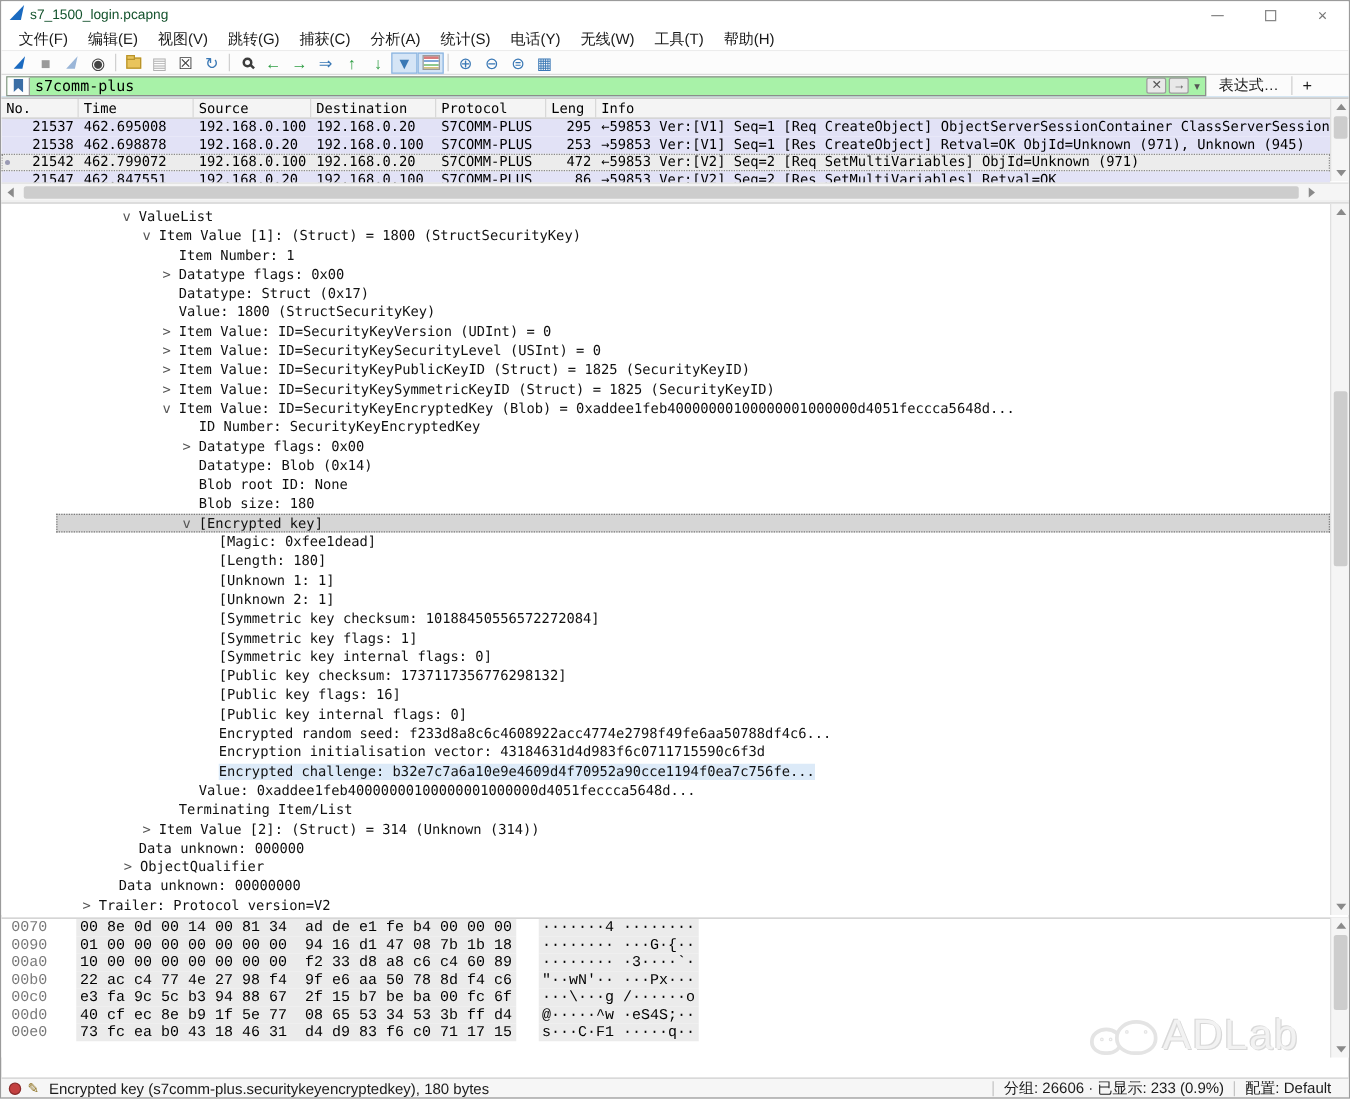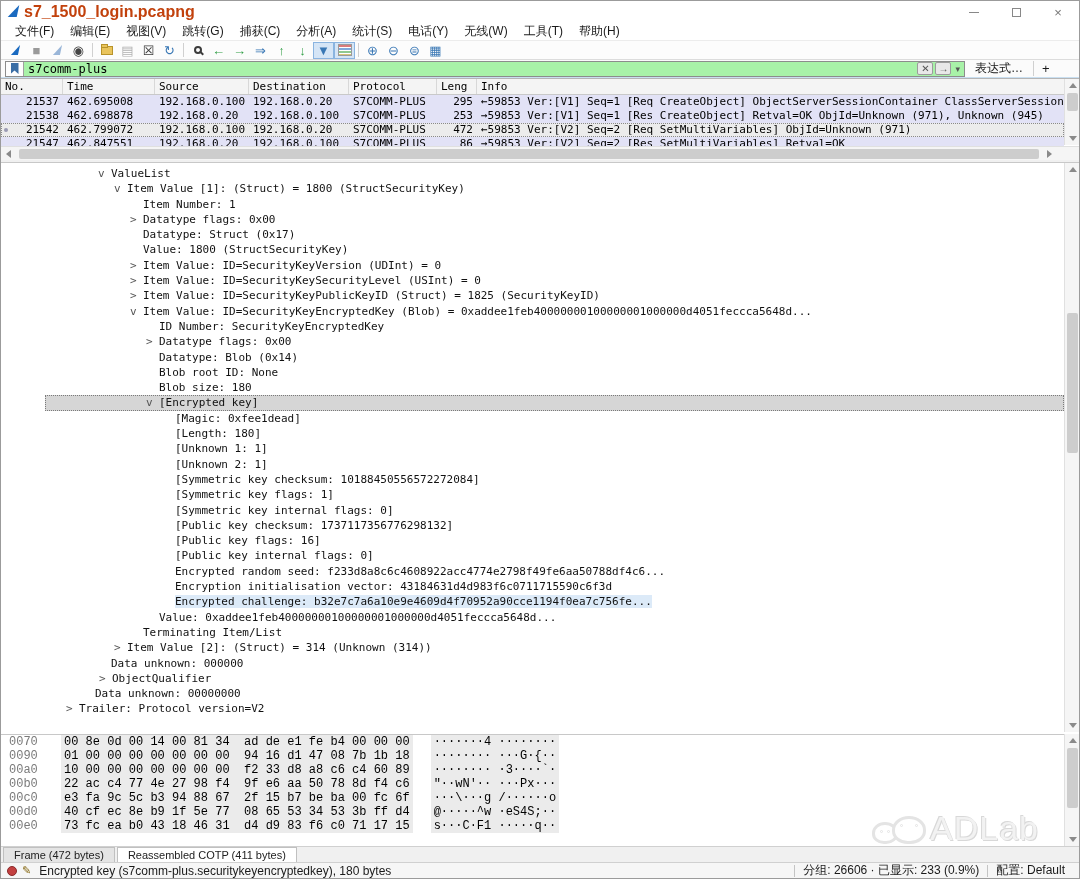--- a/index.html
+++ b/index.html
@@ -6,21 +6,21 @@
   html,body { background:#cfcfcf; }
   #window {
     position:relative; width:1080px; height:879px; background:#ffffff;
     font-family:"Liberation Sans", sans-serif; color:#111;
     border:1px solid #9b9b9b; overflow:hidden;
   }
   
   #titlebar { position:absolute; top:0; left:0; right:0; height:22px; background:#fff; display:flex; align-items:center; }
   #titlebar .fin-icon { margin:0 6px 0 8px; }
   .fin { display:inline-block; width:0; height:0; border-left:9px solid transparent; border-bottom:12px solid #1a6ac0; transform:skewX(-12deg); }
-  #title-text { font-size:16px; color:#c2410c;font-weight:bold; }
+  #title-text { font-size:11px; color:#14532d; }
   #win-controls { margin-left:auto; display:flex; height:100%; }
   .win-btn { width:42px; height:100%; display:flex; align-items:center; justify-content:center; color:#777; font-size:13px; }
   .win-btn .max-box { width:9px; height:9px; border:1px solid #888; }
   .win-btn .min-bar { width:10px; height:1px; background:#888; }
   
   #menubar { position:absolute; top:22px; left:0; right:0; height:18px; background:#fff; display:flex; align-items:center; padding-left:6px; border-bottom:1px solid #ececec; }
   .menu-item { font-size:12px; color:#1a1a1a; padding:0 8px; white-space:nowrap; }
   
   #toolbar { position:absolute; top:40px; left:0; right:0; height:19px; background:#fcfcfc; border-bottom:1px solid #dcdcdc; display:flex; align-items:center; padding-left:4px; }
   .tbtn { width:21px; height:17px; display:flex; align-items:center; justify-content:center; border:1px solid transparent; }
@@ -296,20 +296,21 @@
     <div id="details-lines">
         <div class="dline" style="padding-left: 53px;"><span class="arrow">v</span><span class="dtext">ValueList</span></div>
         <div class="dline" style="padding-left: 69px;"><span class="arrow">v</span><span class="dtext">Item Value [1]: (Struct) = 1800 (StructSecurityKey)</span></div>
         <div class="dline" style="padding-left: 85px;"><span class="arrow"></span><span class="dtext">Item Number: 1</span></div>
         <div class="dline" style="padding-left: 85px;"><span class="arrow">&gt;</span><span class="dtext">Datatype flags: 0x00</span></div>
         <div class="dline" style="padding-left: 85px;"><span class="arrow"></span><span class="dtext">Datatype: Struct (0x17)</span></div>
         <div class="dline" style="padding-left: 85px;"><span class="arrow"></span><span class="dtext">Value: 1800 (StructSecurityKey)</span></div>
         <div class="dline" style="padding-left: 85px;"><span class="arrow">&gt;</span><span class="dtext">Item Value: ID=SecurityKeyVersion (UDInt) = 0</span></div>
         <div class="dline" style="padding-left: 85px;"><span class="arrow">&gt;</span><span class="dtext">Item Value: ID=SecurityKeySecurityLevel (USInt) = 0</span></div>
         <div class="dline" style="padding-left: 85px;"><span class="arrow">&gt;</span><span class="dtext">Item Value: ID=SecurityKeyPublicKeyID (Struct) = 1825 (SecurityKeyID)</span></div>
+        <div class="dline" style="padding-left: 85px;"><span class="arrow">&gt;</span><span class="dtext">Item Value: ID=SecurityKeySymmetricKeyID (Struct) = 1825 (SecurityKeyID)</span></div>
         <div class="dline" style="padding-left: 85px;"><span class="arrow">v</span><span class="dtext">Item Value: ID=SecurityKeyEncryptedKey (Blob) = 0xaddee1feb40000000100000001000000d4051feccca5648d...</span></div>
         <div class="dline" style="padding-left: 101px;"><span class="arrow"></span><span class="dtext">ID Number: SecurityKeyEncryptedKey</span></div>
         <div class="dline" style="padding-left: 101px;"><span class="arrow">&gt;</span><span class="dtext">Datatype flags: 0x00</span></div>
         <div class="dline" style="padding-left: 101px;"><span class="arrow"></span><span class="dtext">Datatype: Blob (0x14)</span></div>
         <div class="dline" style="padding-left: 101px;"><span class="arrow"></span><span class="dtext">Blob root ID: None</span></div>
         <div class="dline" style="padding-left: 101px;"><span class="arrow"></span><span class="dtext">Blob size: 180</span></div>
         <div class="dline hl-selected" style="padding-left: 101px;"><span class="arrow">v</span><span class="dtext">[Encrypted key]</span></div>
         <div class="dline" style="padding-left: 117px;"><span class="arrow"></span><span class="dtext">[Magic: 0xfee1dead]</span></div>
         <div class="dline" style="padding-left: 117px;"><span class="arrow"></span><span class="dtext">[Length: 180]</span></div>
         <div class="dline" style="padding-left: 117px;"><span class="arrow"></span><span class="dtext">[Unknown 1: 1]</span></div>
@@ -367,24 +368,20 @@
   <div id="hex-vscroll" class="vscroll">
     <span class="sb-btn" style="top:0;">
         <span class="tri-up"></span>
       </span>
     <span class="sb-thumb-v" style="top:14px;height:60px;"></span>
     <span class="sb-btn" style="bottom:0;">
         <span class="tri-down"></span>
       </span>
   </div>
 
-  <div id="tabbar">
-      <span class="byte-tab">Frame (472 bytes)</span>
-      <span class="byte-tab active">Reassembled COTP (411 bytes)</span>
-    </div>
 
   <div id="statusbar">
     <span id="expert-dot"></span>
     <span id="edit-pencil">✎</span>
     <span id="status-left">Encrypted key (s7comm-plus.securitykeyencryptedkey), 180 bytes</span>
     <span id="status-right">
       <span class="status-sep"></span>
       <span id="status-counts">分组: 26606 · 已显示: 233 (0.9%)</span>
       <span class="status-sep"></span>
       <span id="status-profile">配置: Default</span>

